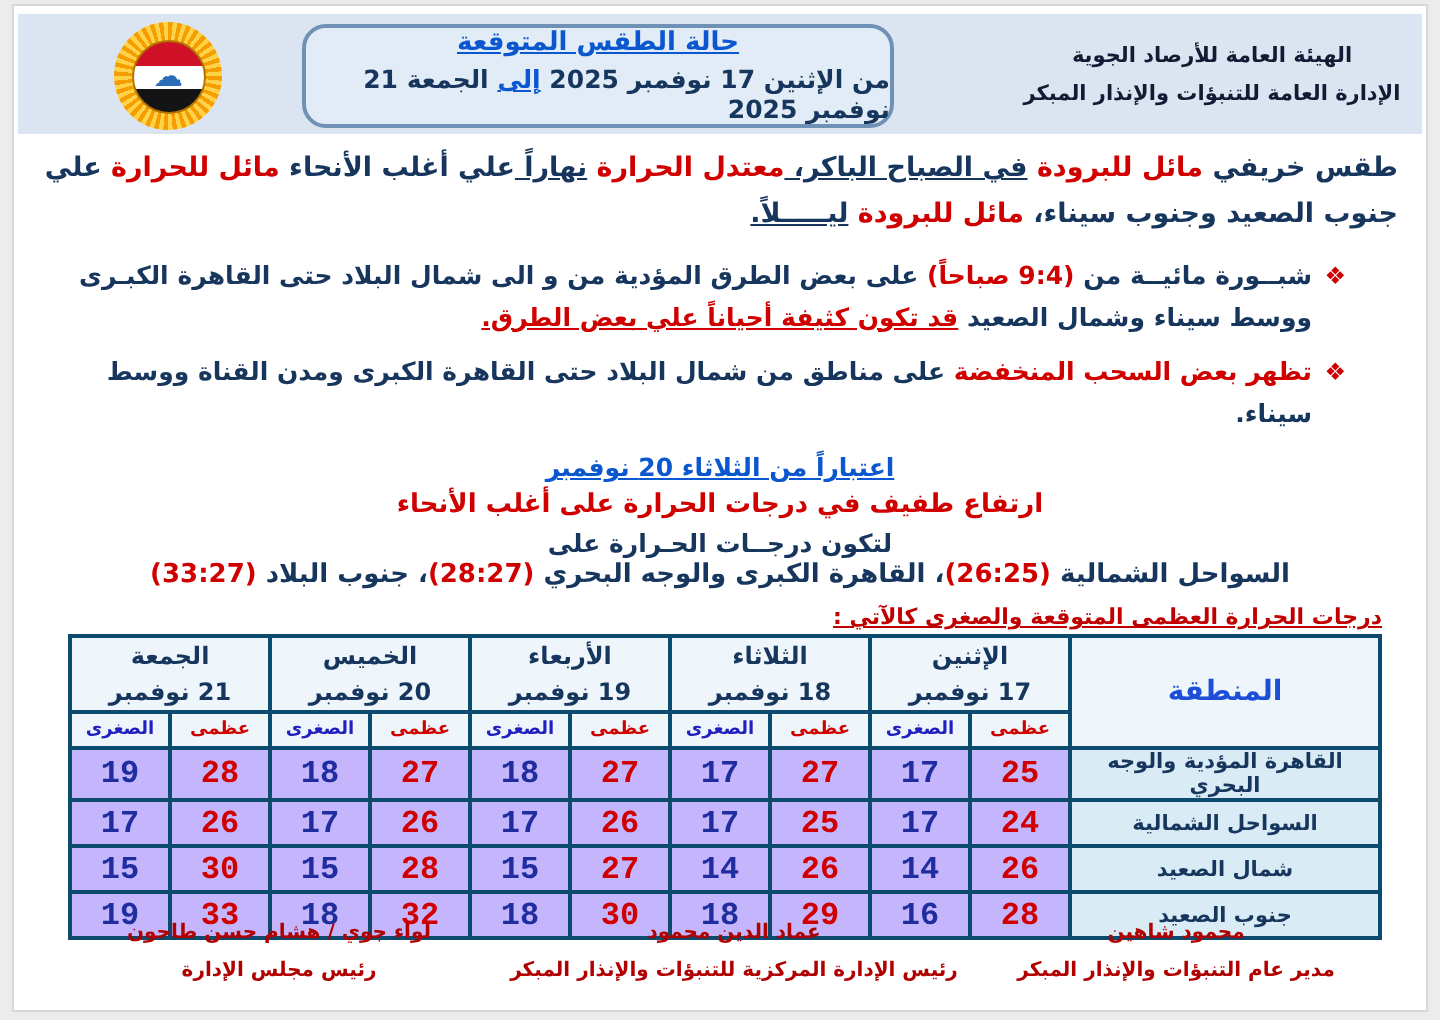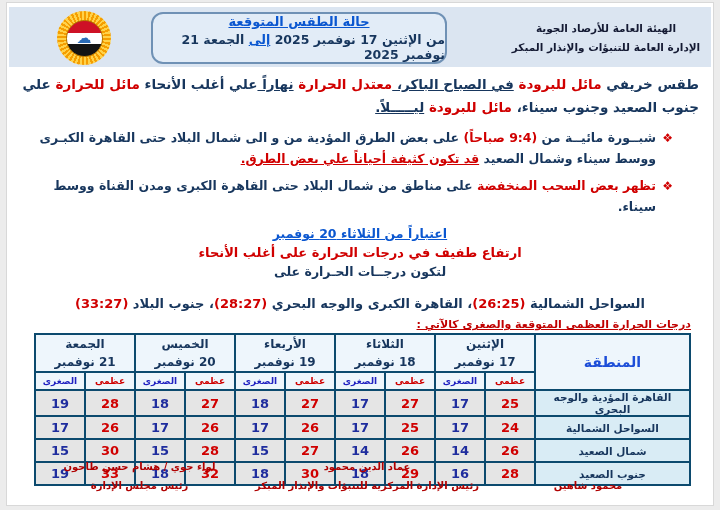--- a/index.html
+++ b/index.html
@@ -56,42 +56,42 @@
   .u { text-decoration:underline; }
   .bullets { margin-top:9px; padding-right:26px; }
   .bullet { position:relative; padding-right:17px; font-size:12.5px; font-weight:bold;
             color:#17365d; line-height:1.65; text-align:right; }
   .bullet + .bullet { margin-top:7px; }
   .bullet .mark { position:absolute; right:0; top:1px; color:#d00000; font-size:12px; }
   .centerblock { margin-top:9px; text-align:center; font-weight:bold; }
   .centerblock .l1 { color:#0b57d0; font-size:12.5px; text-decoration:underline; }
   .centerblock .l2 { color:#d00000; font-size:13px; margin-top:4px; }
   .centerblock .l3 { color:#17365d; font-size:12.5px; margin-top:4px; }
-  .centerblock .l4 { color:#17365d; font-size:13px; margin-top:17px; }
+  .centerblock .l4 { color:#17365d; font-size:13px; margin-top:1px; }
   
   .caption {
     margin:7px 8px 2px 0; text-align:right;
     color:#c00000; font-weight:bold; font-size:11px; text-decoration:underline;
   }
   table.temps {
     border-collapse:collapse; direction:rtl;
     margin-right:8px; width:655px; table-layout:fixed;
   }
   table.temps th, table.temps td {
     border:2px solid #0c4a6e; text-align:center; vertical-align:middle;
     font-weight:bold; padding:0;
   }
   table.temps col.region-col { width:155px; }
   table.temps col.val-col { width:50px; }
   .day-th { background:#eef6fc; color:#17365d; font-size:12px; height:36px; line-height:1.5; }
   .region-th { background:#eef6fc; color:#1d4ed8; font-size:14px; }
   .sub-th { background:#eef6fc; font-size:9px; height:18px; }
   .sub-th.mx { color:#d00000; }
   .sub-th.mn { color:#2020c0; }
-  td.val { background:#e5e5e5; font-size:13px; height:23px; }
+  td.val { background:#c4b5fd; font-size:16px; height:23px;font-family:Liberation Mono, monospace; }
   td.val.mx { color:#d00000; }
   td.val.mn { color:#1f2d9e; }
   td.region { background:#d9ecf5; color:#17365d; font-size:10.5px; }
   
   .footer-sig {
     position:absolute; bottom:10px; text-align:center;
     color:#b00000; font-weight:bold; font-size:10px; line-height:1.9;
   }
   .sig-right { right:20px; width:210px; }
   .sig-center { left:235px; width:250px; }
@@ -239,20 +239,21 @@
           <td class="val mn">18</td>
           <td class="val mx">33</td>
           <td class="val mn">19</td>
         </tr>
       </tbody>
     </table>
   </div>
 
   <div class="footer-sig sig-right">
     <div>محمود شاهين</div>
+    <div>مدير عام التنبؤات والإنذار المبكر</div>
   </div>
   <div class="footer-sig sig-center">
     <div>عماد الدين محمود</div>
     <div>رئيس الإدارة المركزية للتنبؤات والإنذار المبكر</div>
   </div>
   <div class="footer-sig sig-left">
     <div>لواء جوي / هشام حسن طاحون</div>
     <div>رئيس مجلس الإدارة</div>
   </div>
 

